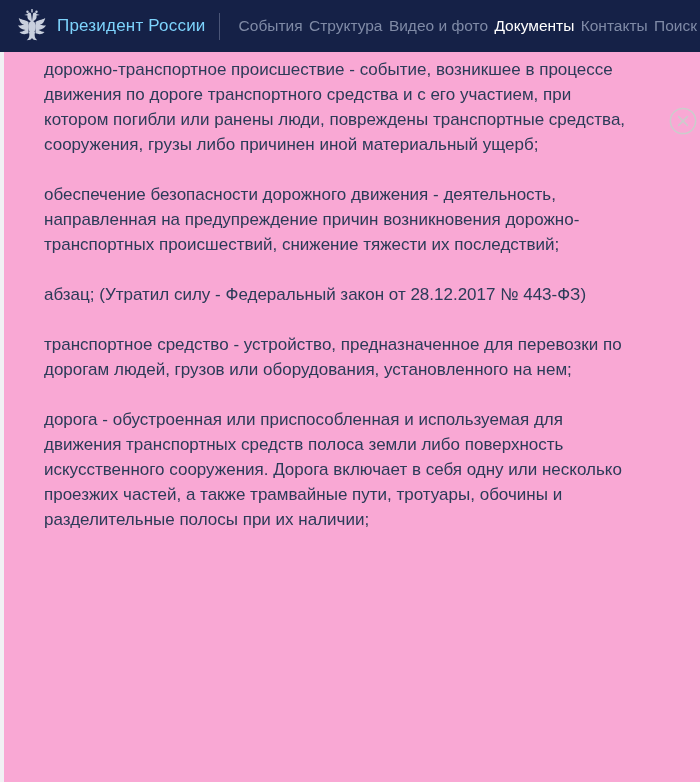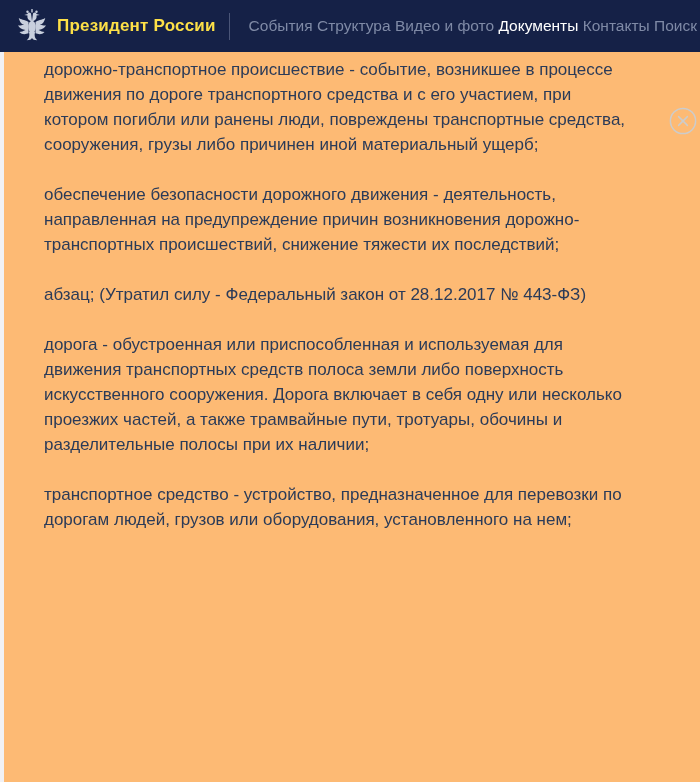--- a/index.html
+++ b/index.html
@@ -24,23 +24,23 @@
   }
   .brand {
     display: flex;
     align-items: center;
     gap: 10px;
     cursor: pointer;
     flex: 0 0 auto;
   }
   .brand .emblem { display: flex; align-items: center; }
   .brand-label {
-    color: #fde047;
+    color: #7dd3fc;
     font-size: 17px;
-    font-weight: bold;
+    font-weight: normal;
     letter-spacing: 0.2px;
     white-space: nowrap;
   }
   .header-divider {
     width: 1px;
     height: 27px;
     background: #4a5577;
     margin-left: 13px;
     flex: 0 0 auto;
   }
@@ -60,21 +60,21 @@
   }
   .nav-item.active {
     color: #ffffff;
     font-weight: normal;
   }
 
   
   .doc-area {
     position: relative;
     height: 730px;
-    background: #fdba74;
+    background: #f9a8d4;
     padding: 5px 60px 0 44px;
   }
   .page-edge {
     position: absolute;
     left: 0; top: 0; bottom: 0;
     width: 4px;
     background: #f1f1f4;
   }
   .doc-area p {
     font-size: 17px;
@@ -137,27 +137,27 @@
     <span class="page-edge"></span>
 
     <p>дорожно-транспортное происшествие - событие, возникшее в процессе
 движения по дороге транспортного средства и с его участием, при
 котором погибли или ранены люди, повреждены транспортные средства,
 сооружения, грузы либо причинен иной материальный ущерб;</p>
     <p>обеспечение безопасности дорожного движения - деятельность,
 направленная на предупреждение причин возникновения дорожно-
 транспортных происшествий, снижение тяжести их последствий;</p>
     <p>абзац; (Утратил силу - Федеральный закон от 28.12.2017 № 443-ФЗ)</p>
+    <p>транспортное средство - устройство, предназначенное для перевозки по
+дорогам людей, грузов или оборудования, установленного на нем;</p>
     <p>дорога - обустроенная или приспособленная и используемая для
 движения транспортных средств полоса земли либо поверхность
 искусственного сооружения. Дорога включает в себя одну или несколько
 проезжих частей, а также трамвайные пути, тротуары, обочины и
 разделительные полосы при их наличии;</p>
-    <p>транспортное средство - устройство, предназначенное для перевозки по
-дорогам людей, грузов или оборудования, установленного на нем;</p>
 
     <button class="close-button" aria-label="close">
       <svg width="28" height="28" viewBox="0 0 28 28" aria-hidden="true">
         <circle cx="14" cy="14" r="12.6" fill="none" stroke="#cccccc" stroke-width="1.5"></circle>
         <path d="M9.6 9.6 L18.4 18.4 M18.4 9.6 L9.6 18.4" stroke="#cccccc" stroke-width="1.5" fill="none" stroke-linecap="round"></path>
       </svg>
     </button>
   </main>
 
 </div>

